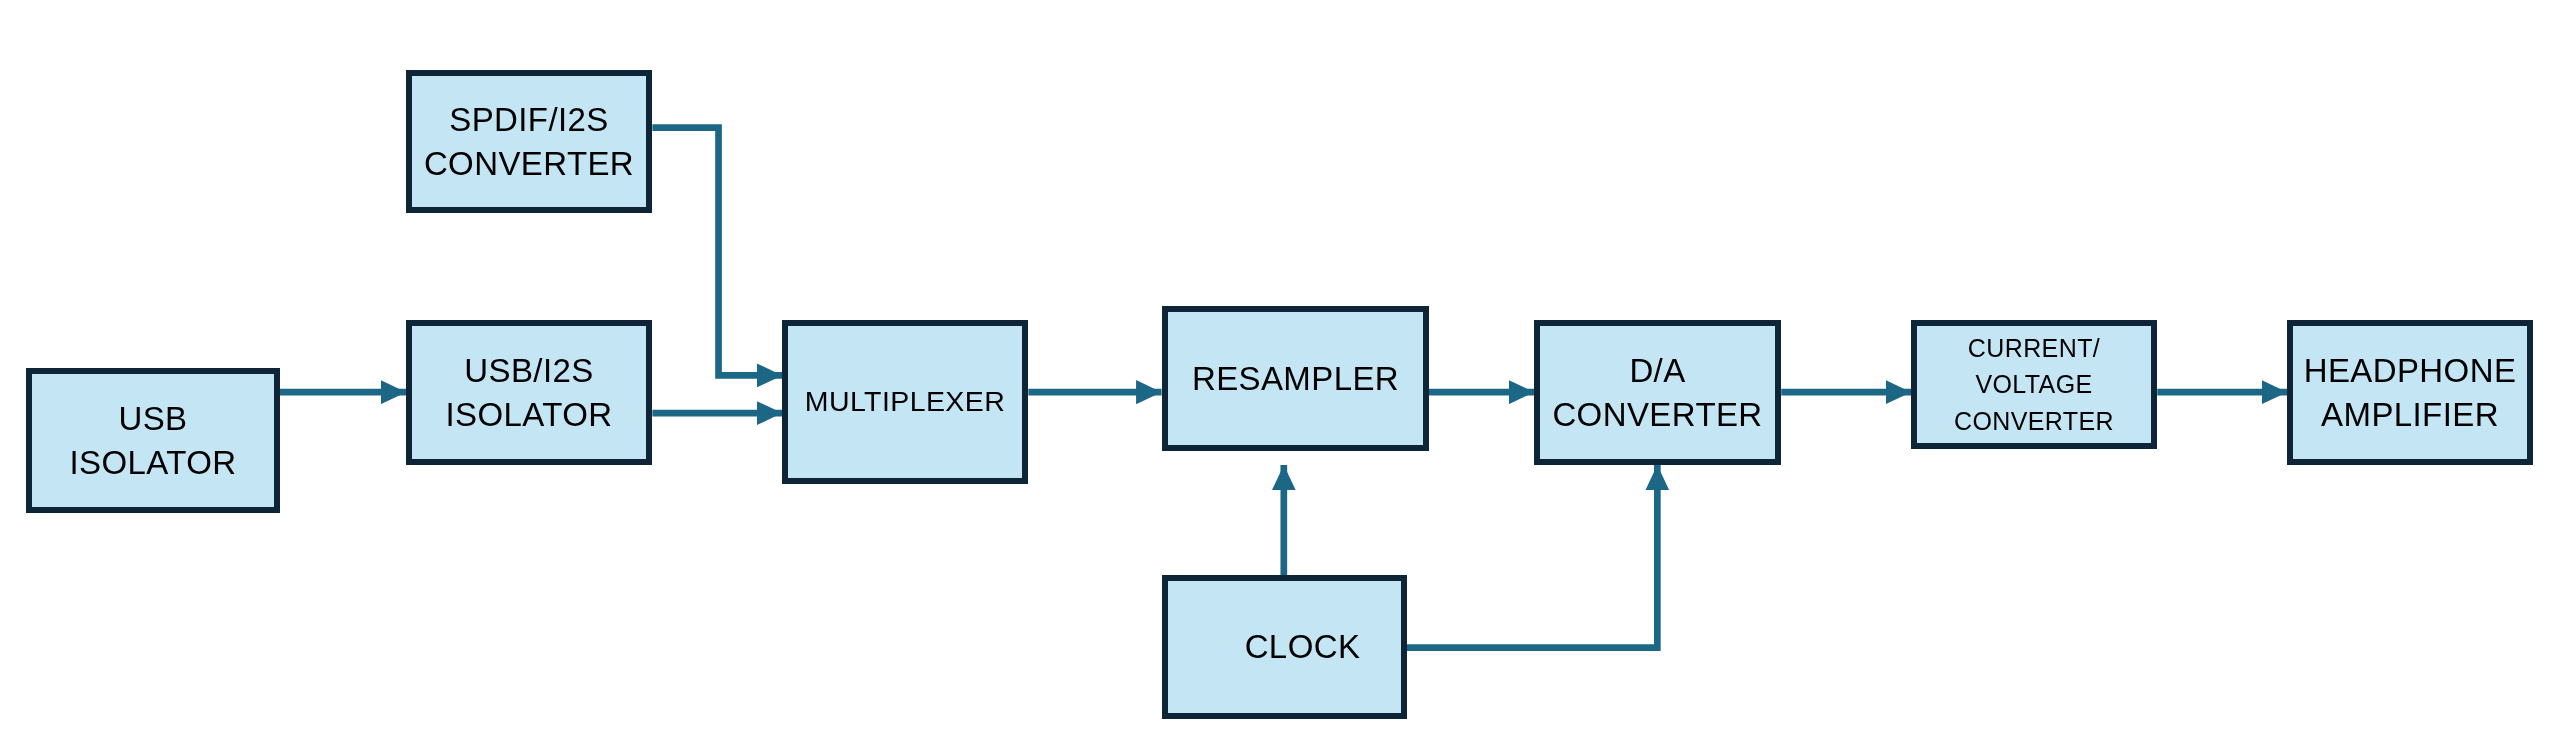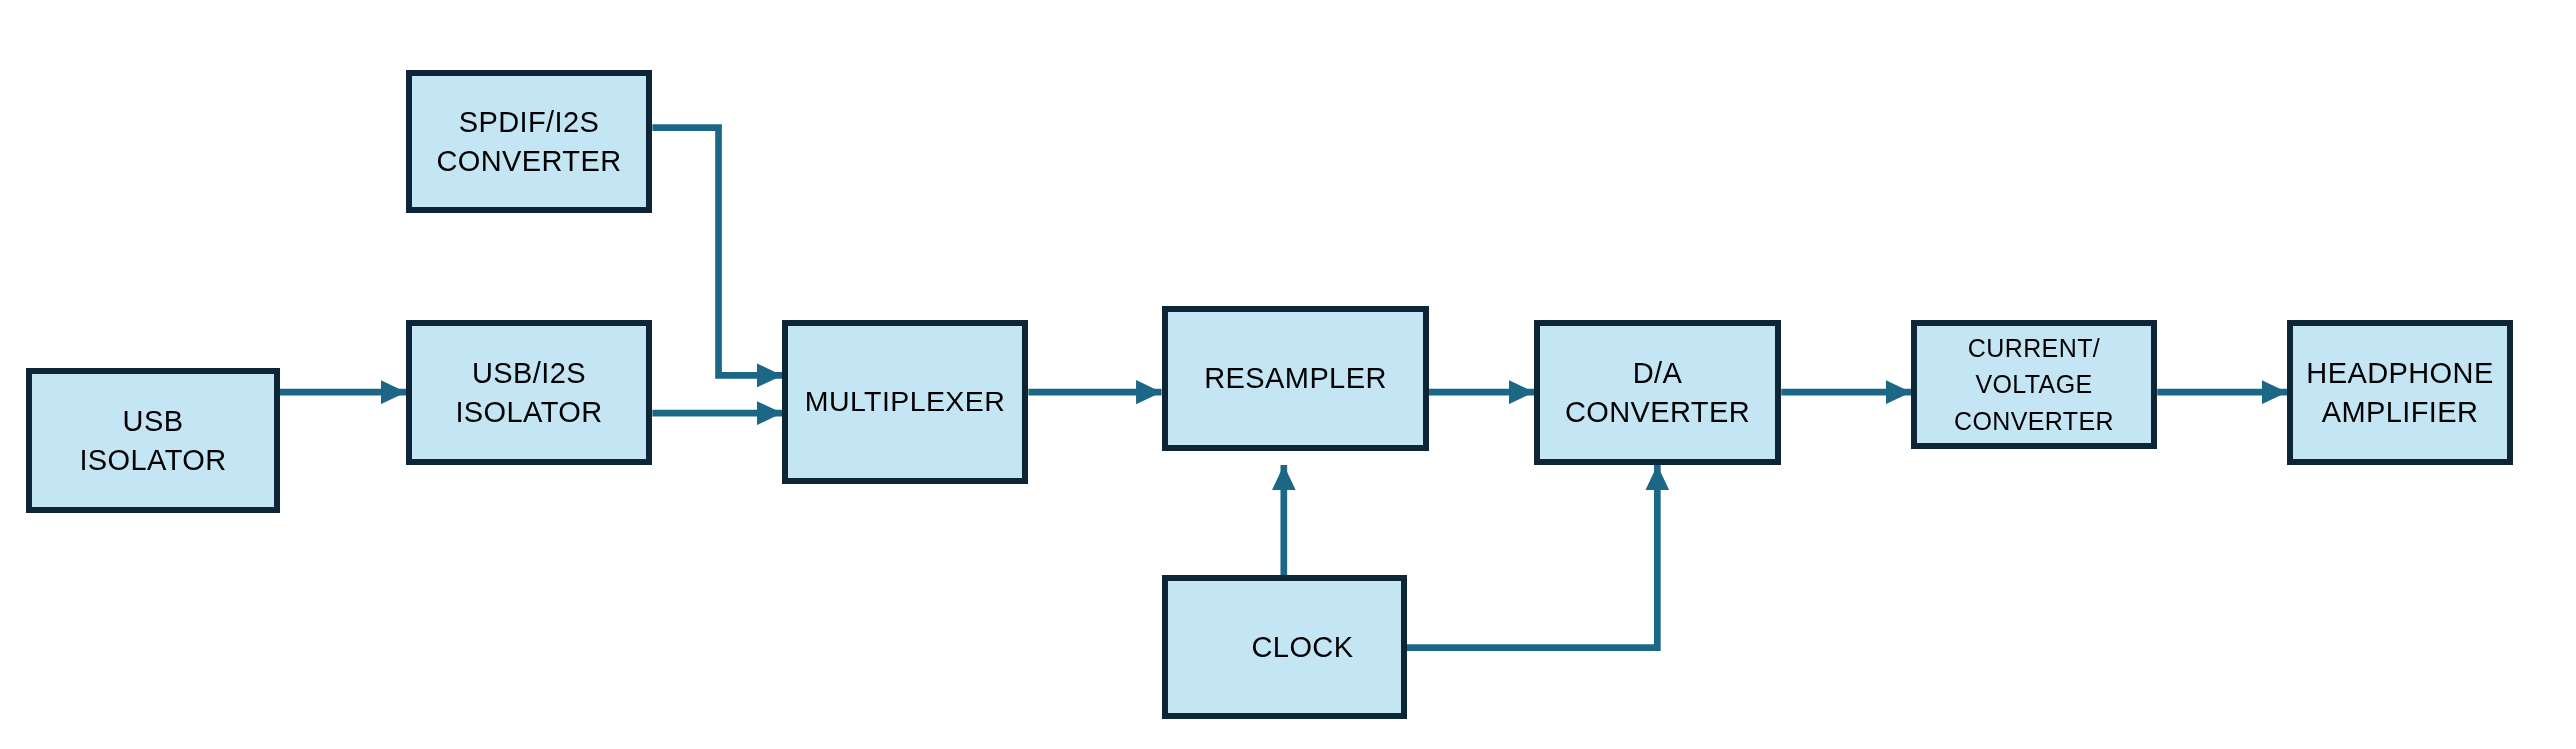--- a/index.html
+++ b/index.html
@@ -34,34 +34,34 @@
   .node {
     position: absolute;
     box-sizing: border-box;
     background: var(--box-fill);
     border: 6.7px solid var(--box-border);
     display: flex;
     align-items: center;
     justify-content: center;
     text-align: center;
     color: var(--text);
-    font-size: 29px;
+    font-size: 33px;
     line-height: 1.32;
     letter-spacing: 0.4px;
   }
   .node .label { white-space: pre-line; }
   #node-usb-isolator            { left: 26px;   top: 320px; width: 254px; height: 145px; margin-top: 48px; }
   #node-spdif-i2s-converter     { left: 406px;  top: 70px;  width: 246px; height: 143px; }
   #node-usb-i2s-converter       { left: 406px;  top: 320px; width: 246px; height: 145px; }
   #node-multiplexer             { left: 782px;  top: 320px; width: 246px; height: 164px; font-size: 28.5px; }
   #node-resampler               { left: 1162px; top: 306px; width: 267px; height: 145px; }
   #node-clock                   { left: 1162px; top: 575px; width: 245px; height: 144px; padding-left: 36px; }
   #node-da-converter            { left: 1534px; top: 320px; width: 247px; height: 145px; text-align: center; }
   #node-current-voltage-converter { left: 1911px; top: 320px; width: 246px; height: 129px; font-size: 25px; line-height: 1.45; }
-  #node-headphone-amplifier     { left: 2287px; top: 320px; width: 226px; height: 145px; }
+  #node-headphone-amplifier     { left: 2287px; top: 320px; width: 246px; height: 145px; }
 </style>
 </head>
 <body>
 
 <div class="diagram">
 
   <svg class="edge-layer" viewBox="0 0 3076 895" xmlns="http://www.w3.org/2000/svg">
     <defs>
       <marker id="arrowhead" markerWidth="4" markerHeight="3.6" refX="3.8" refY="1.8" orient="auto" markerUnits="strokeWidth">
         <path class="arrowhead-shape" d="M0,0 L3.8,1.8 L0,3.6 Z"></path>

